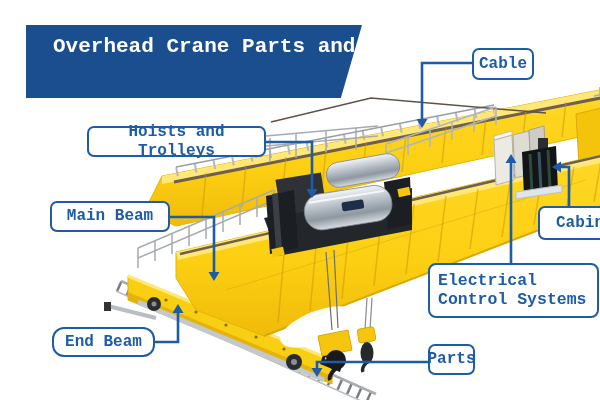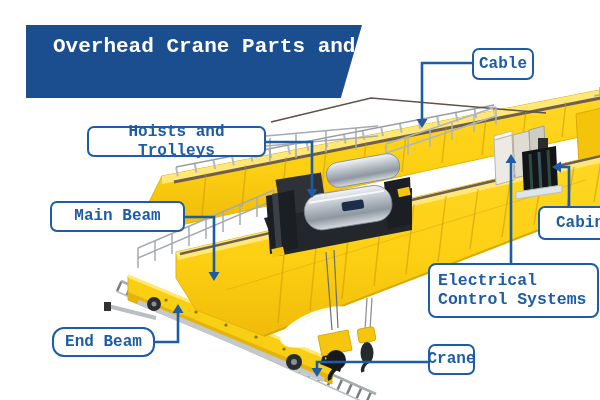--- a/index.html
+++ b/index.html
@@ -15,21 +15,21 @@
   
   #connectors{position:absolute;left:0;top:0;z-index:10;pointer-events:none;}
   
   .label-box{position:absolute;z-index:11;background:#ffffff;border:2.5px solid #1d5ca7;
              border-radius:7px;color:#1d5ca7;font-weight:bold;font-size:16px;
              display:flex;align-items:center;justify-content:center;text-align:center;
              box-sizing:border-box;line-height:1.15;padding:0 4px;}
   .label-left{justify-content:flex-start;text-align:left;padding:0 8px;}
   #lbl-cable{left:446px;top:48px;width:62px;height:32px;}
   #lbl-hoists{left:61px;top:126px;width:179px;height:31px;}
-  #lbl-main{left:24px;top:201px;width:135px;height:31px;}
+  #lbl-main{left:24px;top:201px;width:120px;height:31px;}
   #lbl-end{left:26px;top:327px;width:103px;height:30px;border-radius:12px;}
   #lbl-cabin{left:512px;top:206px;width:84px;height:34px;}
   #lbl-elec{left:402px;top:263px;width:171px;height:55px;font-size:16.5px;border-radius:8px;}
   #lbl-rail{left:402px;top:344px;width:47px;height:31px;}
 </style>
 </head>
 <body>
 
 <div id="stage">
 
@@ -235,14 +235,14 @@
       <polygon points="285.5,368 296.5,368 291,377"></polygon>
     </g>
   </svg>
 
   <div id="lbl-cable" class="label-box">Cable</div>
   <div id="lbl-hoists" class="label-box">Hoists and Trolleys</div>
   <div id="lbl-main" class="label-box">Main Beam</div>
   <div id="lbl-end" class="label-box">End Beam</div>
   <div id="lbl-cabin" class="label-box">Cabin</div>
   <div id="lbl-elec" class="label-box label-left">Electrical Control Systems</div>
-  <div id="lbl-rail" class="label-box">Crane</div>
+  <div id="lbl-rail" class="label-box">Parts</div>
 </div>
 
 </body></html>

